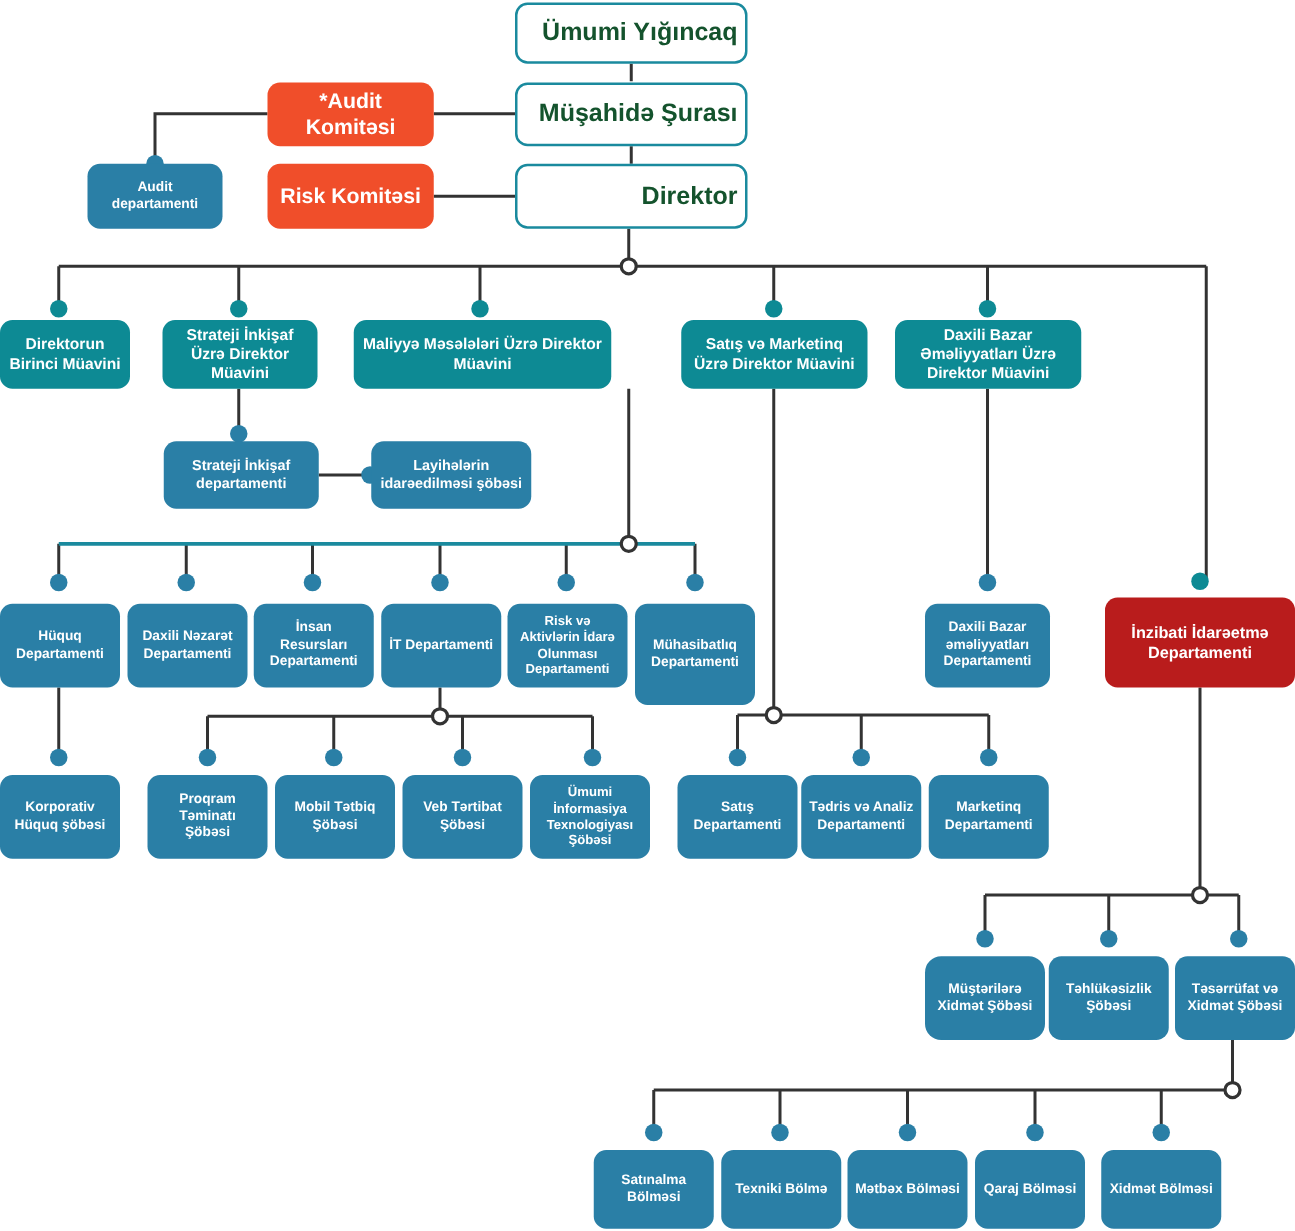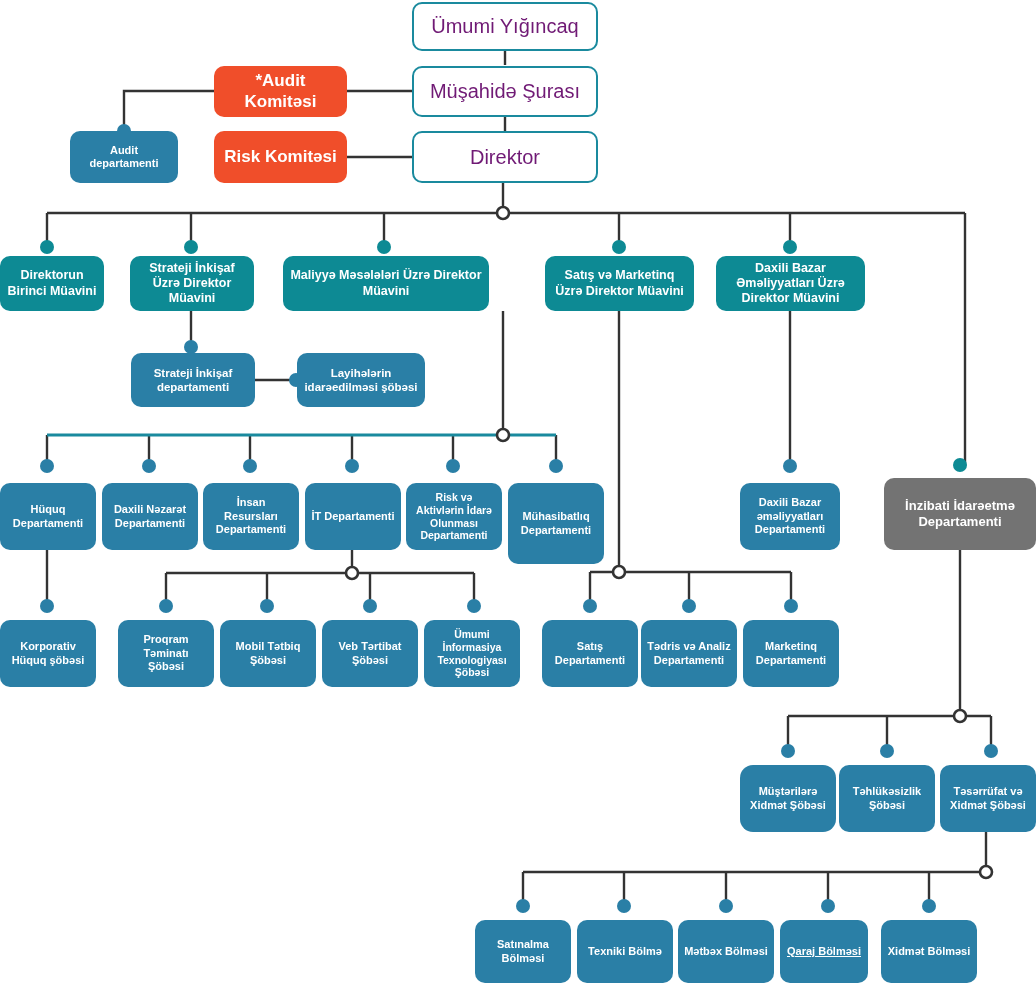--- a/index.html
+++ b/index.html
@@ -3,29 +3,29 @@
 <meta charset="utf-8">
 <style>
   html,body{margin:0;padding:0;background:#ffffff;}
   body{font-family:"Liberation Sans",sans-serif;}
   #chart{position:relative;width:1036px;height:985px;background:#ffffff;overflow:hidden;}
   #wires{position:absolute;left:0;top:0;width:1036px;height:985px;}
   .node{position:absolute;box-sizing:border-box;display:flex;align-items:center;justify-content:center;text-align:center;border-radius:10px;line-height:1.22;}
   .node span{display:block;padding:0 6px;}
 
   
-  .n-outline{background:#ffffff;border:2px solid #1a8a9e;color:#701a75;font-weight:normal;font-size:20px;}
+  .n-outline{background:#ffffff;border:2px solid #1a8a9e;color:#14532d;font-weight:bold;font-size:20px;justify-content:flex-end;}
   
   .n-red{background:#f04e2a;color:#ffffff;font-weight:bold;font-size:17px;}
   
   .n-teal{background:#0d8a94;color:#ffffff;font-weight:bold;font-size:12.5px;}
   
   .n-blue{background:#2a7fa6;color:#ffffff;font-weight:bold;font-size:11.5px;}
   .n-blue-sm{background:#2a7fa6;color:#ffffff;font-weight:bold;font-size:10.5px;}
-  .n-blue-lg{background:#737373;color:#ffffff;font-weight:bold;font-size:13px;}
+  .n-blue-lg{background:#b91c1c;color:#ffffff;font-weight:bold;font-size:13px;}
   .n-blue-dept{background:#2a7fa6;color:#ffffff;font-weight:bold;font-size:11px;}
 </style>
 </head>
 <body>
 
 <div id="chart">
 
   <svg id="wires" viewBox="0 0 1036 985">
     <g stroke="#333333" stroke-width="2.4" fill="none" stroke-linecap="butt">
 
@@ -280,21 +280,21 @@
     </div>
 
   <div class="node n-blue-dept" style="left:577px;top:920px;width:96px;height:63px;">
       <span>Texniki Bölmə</span>
     </div>
 
   <div class="node n-blue-dept" style="left:678px;top:920px;width:96px;height:63px;">
       <span>Mətbəx Bölməsi</span>
     </div>
 
-  <div class="node n-blue-dept" style="left:780px;top:920px;width:88px;height:63px;text-decoration:underline;">
+  <div class="node n-blue-dept" style="left:780px;top:920px;width:88px;height:63px;">
       <span>Qaraj Bölməsi</span>
     </div>
 
   <div class="node n-blue-dept" style="left:881px;top:920px;width:96px;height:63px;">
       <span>Xidmət Bölməsi</span>
     </div>
 
 </div>
 
 </body></html>

